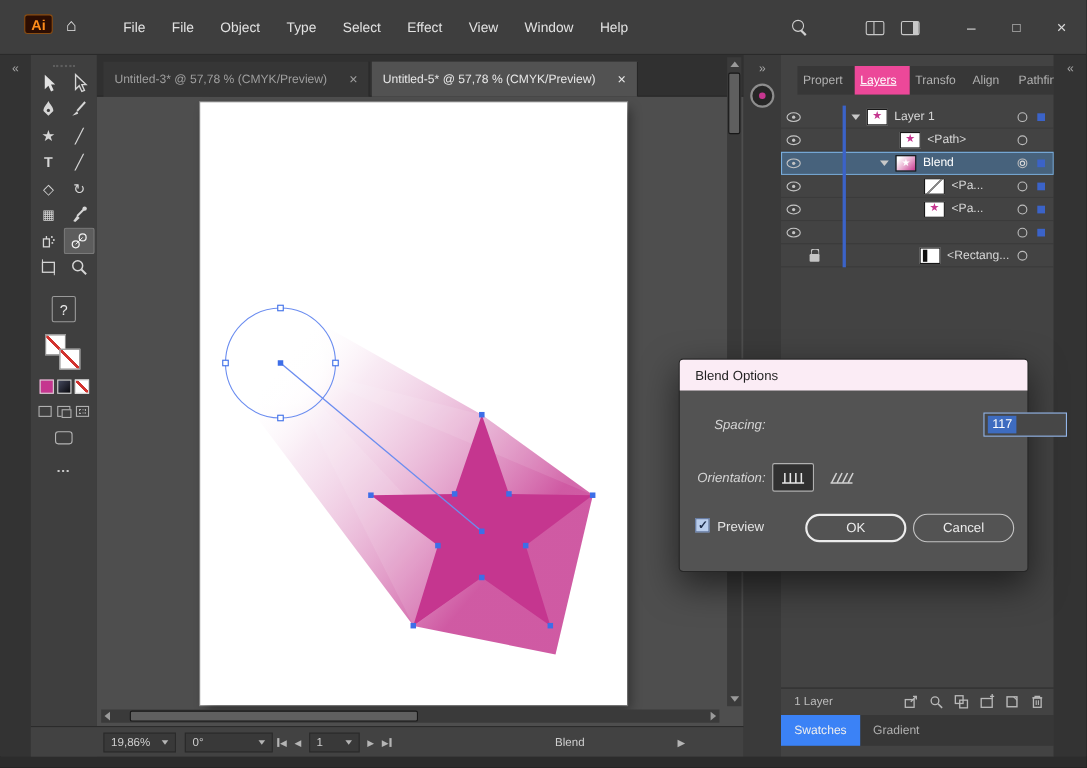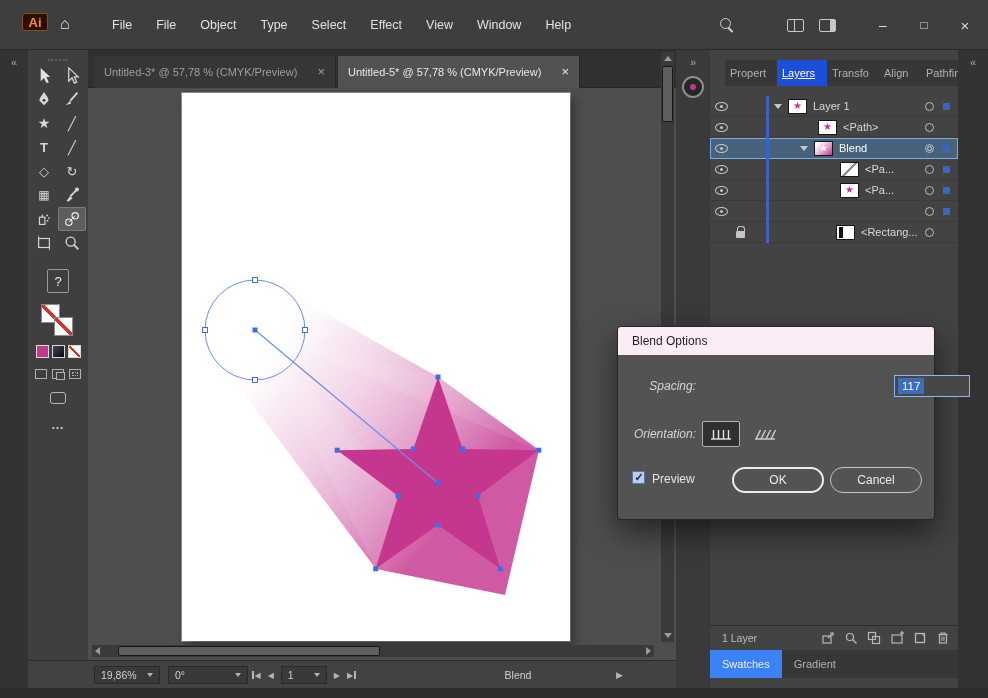--- a/index.html
+++ b/index.html
@@ -91,21 +91,21 @@
 
   
   .dock-strip { position:absolute; left:676px; top:50px; width:34px; height:638px; background:#3a3a3a; }
   .dock-circle { width:22px; height:22px; border-radius:50%; background:#262626; border:2px solid #8e8e8e; margin:8px auto 0 auto; position:relative; }
   .dock-circle::after { content:""; position:absolute; left:6px; top:6px; width:6px; height:6px; border-radius:50%; background:var(--star_pink,#c5368f); }
   .right-edge { position:absolute; left:958px; top:50px; width:30px; height:638px; background:#333333; }
 
   .panel { position:absolute; left:710px; top:50px; width:248px; height:638px; background:#434343; }
   .ptabs { position:absolute; left:0; top:10px; width:248px; height:26px; background:#373737; display:flex;margin-left:15px; }
   .ptab { height:26px; line-height:26px; font-size:11px; color:#b0b0b0; padding:0 5px; overflow:hidden; white-space:nowrap; }
-  .ptab.active { background:#1d4ed8; color:#ffffff;text-decoration:underline; }
+  .ptab.active { background:#ec4899; color:#ffffff;text-decoration:underline; }
 
   .lrows { position:absolute; left:0; top:46px; width:248px; }
   .lrow { position:relative; height:21px; display:flex; align-items:center; font-size:11px; color:#d8d8d8; border-bottom:1px solid #3b3b3b; }
   .lrow.sel { background:var(--selected_row_bg,#47627c); outline:1px solid var(--selected_row_border,#79aede); outline-offset:-1px; color:#ffffff; }
   .eyecell { width:22px; display:flex; justify-content:center; }
   .lockcell { width:16px; display:flex; justify-content:center; }
   .rowbody { flex:1; display:flex; align-items:center; height:100%; }
   .eye { width:13px; height:9px; border:1px solid #c4c4c4; border-radius:50%; position:relative; }
   .eye::after { content:""; position:absolute; left:4px; top:2.5px; width:3px; height:3px; border-radius:50%; background:#c4c4c4; }
   .lock { width:9px; height:7px; background:#c4c4c4; border-radius:1px; position:relative; margin-top:4px; }

